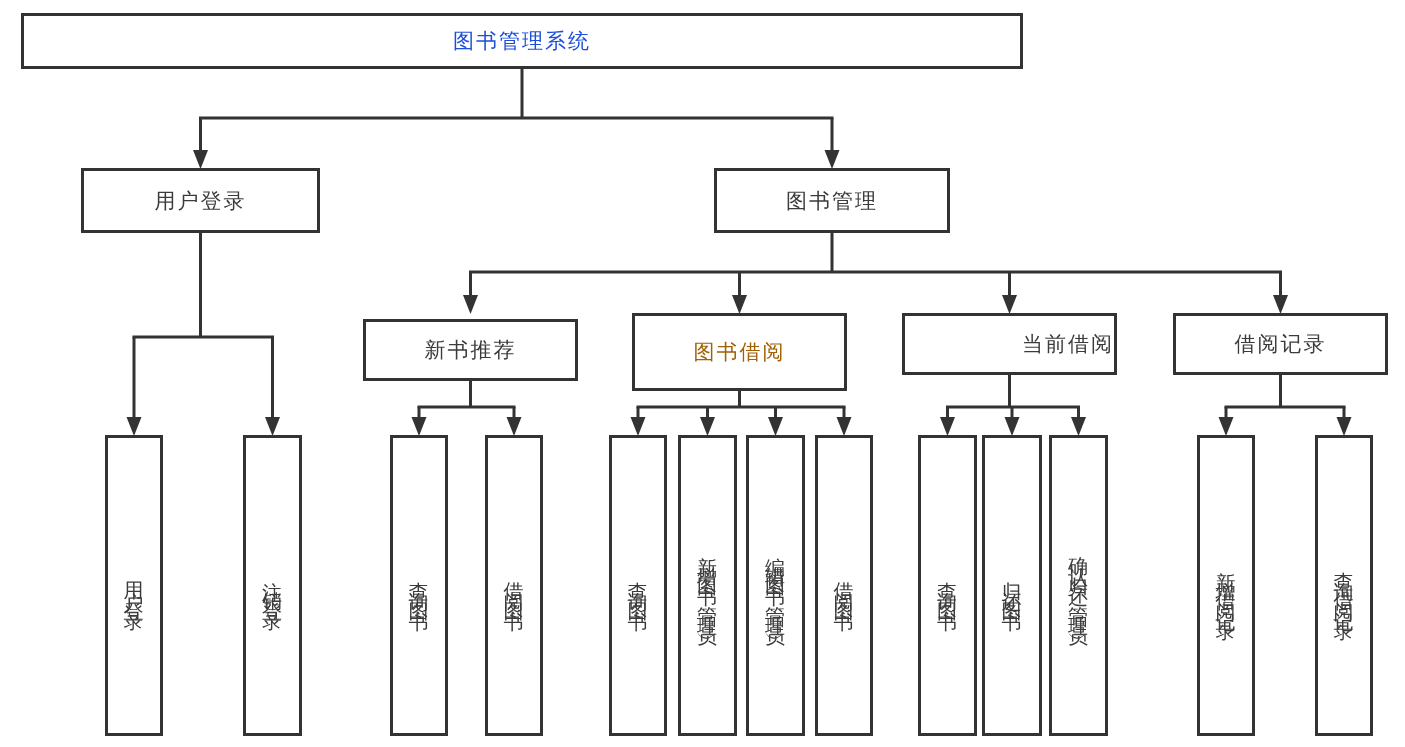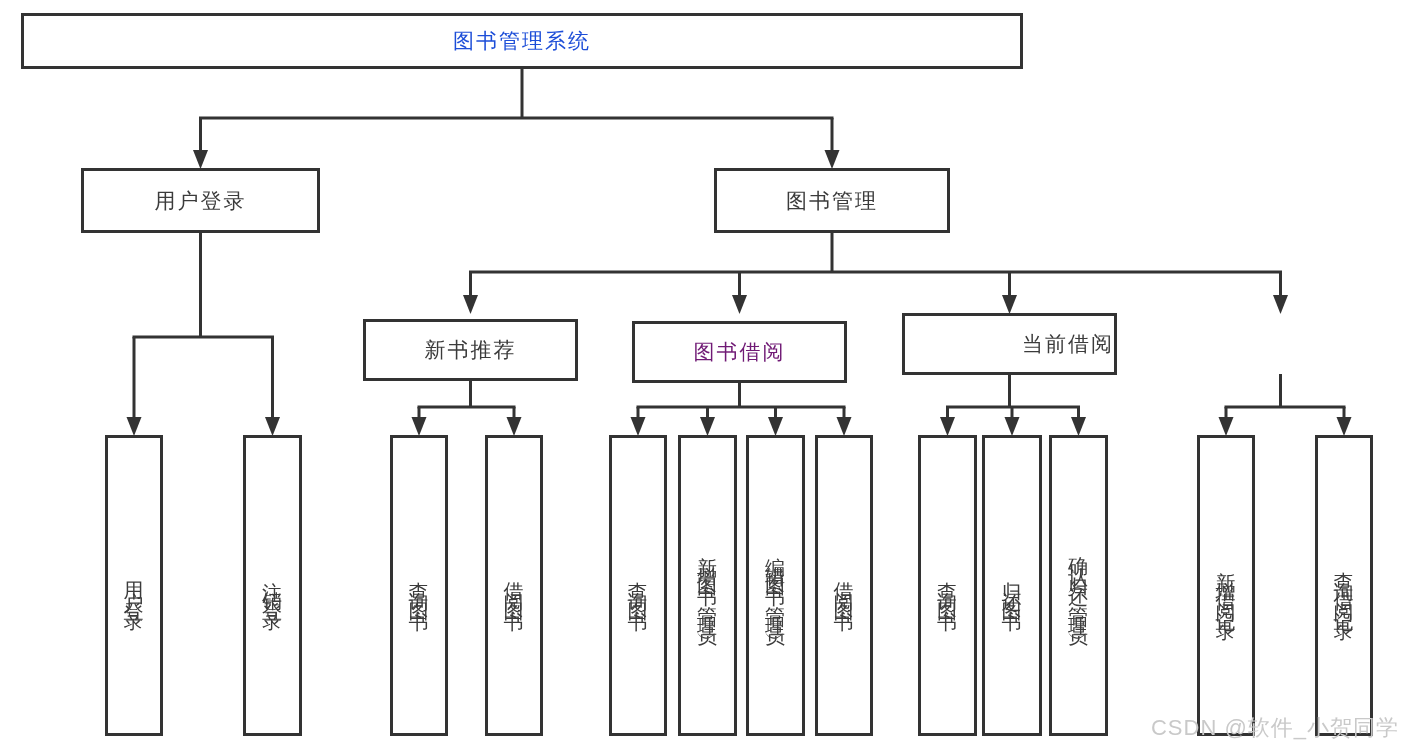--- a/index.html
+++ b/index.html
@@ -109,38 +109,40 @@
       <line x1="1078.5" y1="407" x2="1078.5" y2="418" stroke="#333333" stroke-width="3"></line>
       <polygon points="1071,417 1086,417 1078.5,436" fill="#333333"></polygon>
       <line x1="1280.5" y1="374" x2="1280.5" y2="407" stroke="#333333" stroke-width="3"></line>
       <line x1="1224.5" y1="407" x2="1345.5" y2="407" stroke="#333333" stroke-width="3"></line>
       <line x1="1226" y1="407" x2="1226" y2="418" stroke="#333333" stroke-width="3"></line>
       <polygon points="1218.5,417 1233.5,417 1226,436" fill="#333333"></polygon>
       <line x1="1344" y1="407" x2="1344" y2="418" stroke="#333333" stroke-width="3"></line>
       <polygon points="1336.5,417 1351.5,417 1344,436" fill="#333333"></polygon>
     </svg>
 
-  <div class="watermark">CSDN @软件_小贺同学</div>
 <div class="node h" style="left: 21px; top: 13px; width: 1002px; height: 56px; border-color: rgb(51, 51, 51); color: #1d4ed8;">
       <span class="lbl">图书管理系统</span>
     </div>
     <div class="node h" style="left: 81px; top: 168px; width: 239px; height: 65px; border-color: rgb(51, 51, 51); color: rgb(59, 59, 59);">
       <span class="lbl">用户登录</span>
     </div>
     <div class="node h" style="left: 714px; top: 168px; width: 236px; height: 65px; border-color: rgb(51, 51, 51); color: rgb(59, 59, 59);">
       <span class="lbl">图书管理</span>
     </div>
     <div class="node h" style="left: 363px; top: 313px; width: 215px; height: 62px; border-color: rgb(51, 51, 51); color: rgb(59, 59, 59); margin-top: 6px;">
       <span class="lbl">新书推荐</span>
     </div>
-    <div class="node h" style="left: 632px; top: 313px; width: 215px; height: 62px; border-color: rgb(51, 51, 51); color: #701a75; margin-top: 8px;">
+    <div class="node h" style="left: 632px; top: 313px; width: 215px; height: 78px; border-color: rgb(51, 51, 51); color: #a16207;">
       <span class="lbl">图书借阅</span>
     </div>
     <div class="node h" style="left: 902px; top: 313px; width: 215px; height: 62px; border-color: rgb(51, 51, 51); color: rgb(59, 59, 59); justify-content: flex-end;">
       <span class="lbl">当前借阅</span>
+    </div>
+    <div class="node h" style="left: 1173px; top: 313px; width: 215px; height: 62px; border-color: rgb(51, 51, 51); color: rgb(59, 59, 59);">
+      <span class="lbl">借阅记录</span>
     </div>
     <div class="node v" style="left: 105px; top: 435px; width: 58px; height: 301px; border-color: rgb(51, 51, 51); color: rgb(59, 59, 59);">
       <span class="lbl">用户登录</span>
     </div>
     <div class="node v" style="left: 243px; top: 435px; width: 59px; height: 301px; border-color: rgb(51, 51, 51); color: rgb(59, 59, 59);">
       <span class="lbl">注销登录</span>
     </div>
     <div class="node v" style="left: 390px; top: 435px; width: 58px; height: 301px; border-color: rgb(51, 51, 51); color: rgb(59, 59, 59);">
       <span class="lbl">查询图书</span>
     </div>

